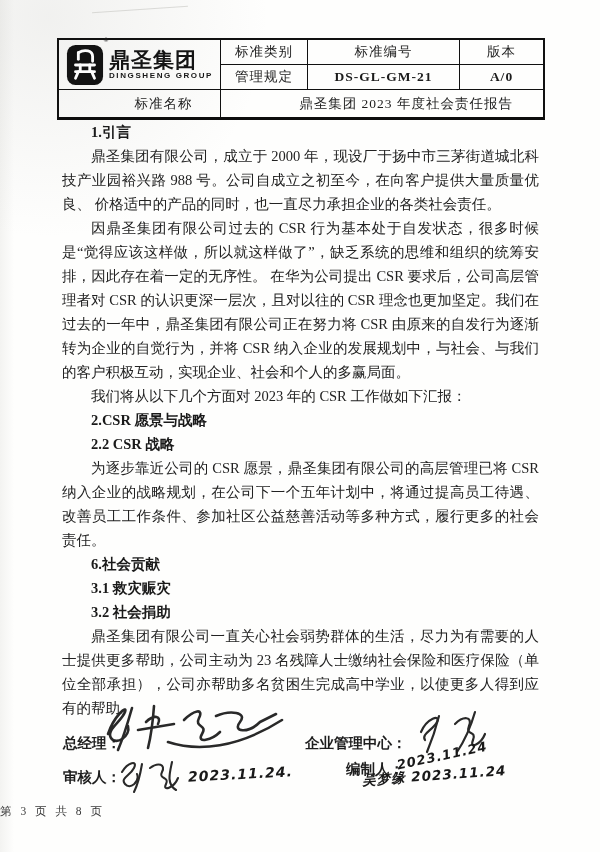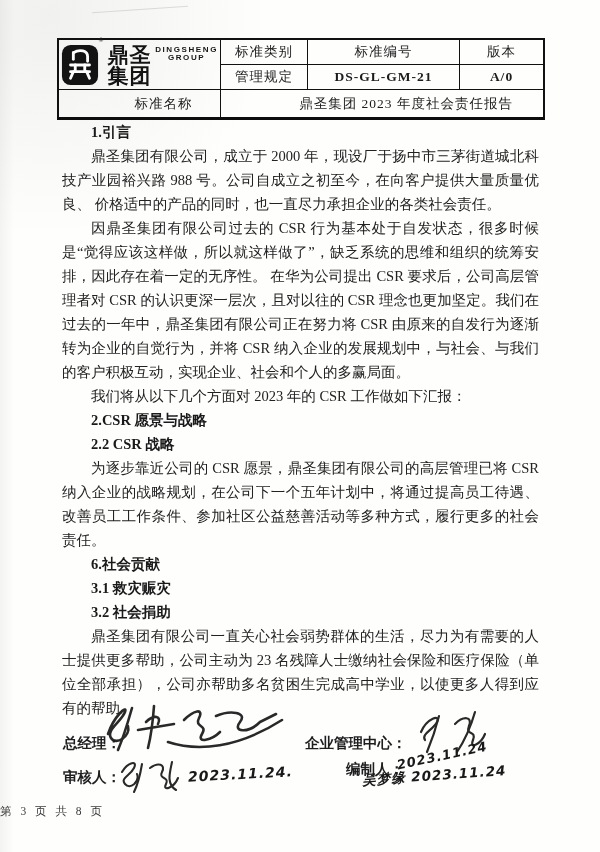--- a/index.html
+++ b/index.html
@@ -37,21 +37,21 @@
   .logo-cell{width:161px;}
   .col-cat{width:86px;}
   .col-num{width:151px;}
   .col-ver{width:83px;}
   .code{font-size:13.5px;letter-spacing:1.5px;font-weight:bold;}
   .std-name-val{font-size:14px;letter-spacing:.5px;}
   
   .logo-wrap{display:flex;align-items:center;justify-content:center;gap:5px;padding:3px 2px;}
   .logo-badge{position:relative;flex:0 0 auto;line-height:0;}
   .logo-reg{position:absolute;top:-4px;right:-6px;font-size:6px;color:#222;font-family:"DejaVu Sans",sans-serif;}
-  .logo-txt{display:flex;flex-direction:row;align-items:flex-start;line-height:1;}
+  .logo-txt{display:flex;flex-direction:column;align-items:flex-start;line-height:1;}
   .logo-cn{font-size:21px;font-weight:bold;letter-spacing:1px;font-family:"Liberation Sans","DejaVu Sans",sans-serif;color:#141414;}
   .logo-en{font-size:8px;font-weight:bold;letter-spacing:1.6px;margin-top:2px;font-family:"Liberation Sans","DejaVu Sans",sans-serif;color:#161616;}
   
   .doc-body{
     position:absolute;left:62px;top:120px;width:477px;
     font-size:14.5px;line-height:24px;text-align:justify;color:#222;
   }
   .doc-body .para,.doc-body .heading{margin:0;text-indent:2em;}
   .doc-body .heading{font-weight:bold;color:#1a1a1a;}
   

